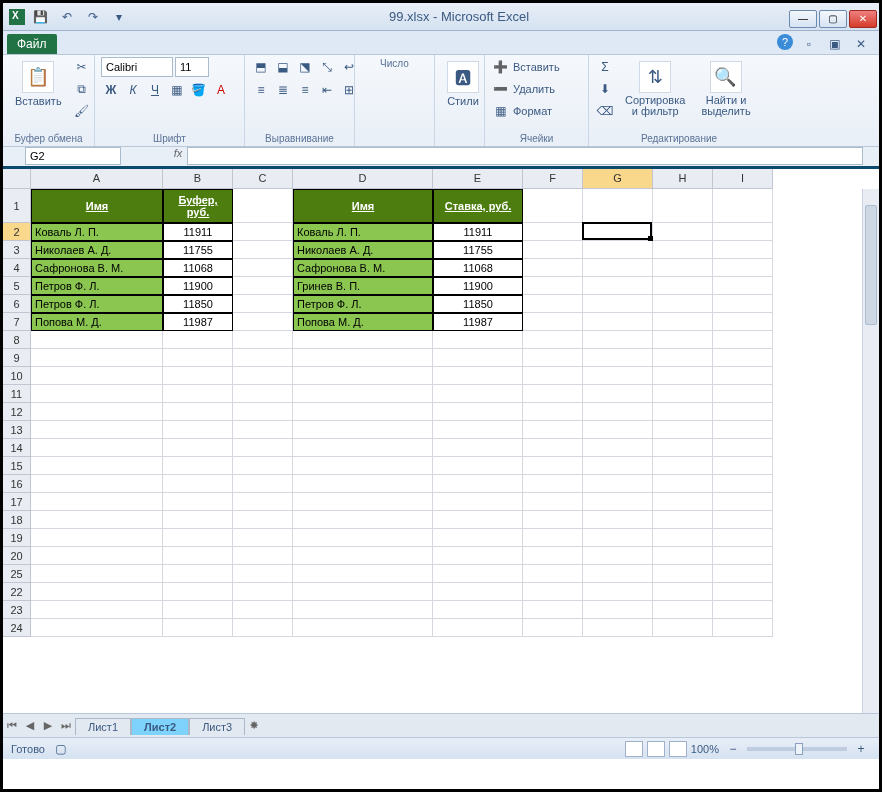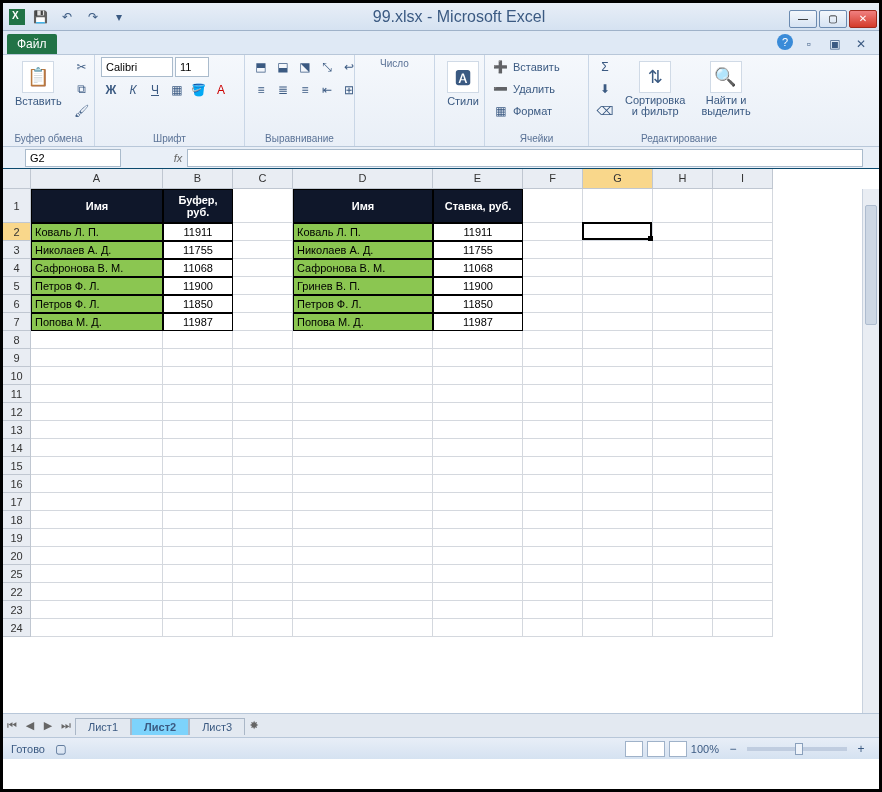--- a/index.html
+++ b/index.html
@@ -2,56 +2,56 @@
 <html><head>
 <meta charset="utf-8">
 <style>
 * { box-sizing: border-box; margin: 0; padding: 0; font-family: "Segoe UI", Tahoma, sans-serif; }
 body { background: #fff; width: 882px; height: 792px; border: 3px solid #000; position: relative; overflow: hidden; }
 .titlebar { height: 28px; background: linear-gradient(#e8eef7, #d5e2f1); display: flex; align-items: center; border-bottom: 1px solid #9fb2c9; }
 .tb-left { display: flex; align-items: center; gap: 6px; padding-left: 6px; }
 .xl-icon { width: 16px; height: 16px; background: #217346; display: inline-block; position: relative; }
 .xl-icon::after { content: "X"; color:#fff; font-size:10px; font-weight:bold; position:absolute; left:3px; top:1px; }
 .qat-btn { width: 20px; height: 20px; display: inline-flex; align-items: center; justify-content: center; font-size: 12px; color: #3b5a82; cursor: pointer; }
-.tb-title { flex: 1; text-align: center; font-size: 16px; color: #3b5a82; }
+.tb-title { flex: 1; text-align: center; font-size: 13px; color: #3b5a82; }
 .win-btns { display: flex; }
 .win-btn { width: 28px; height: 18px; margin: 4px 2px 0 0; border: 1px solid #6b8ab0; background: linear-gradient(#f3f7fc,#d6e3f3); display:flex; align-items:center; justify-content:center; font-size:10px; cursor:pointer; border-radius:2px; }
 .win-close { background: linear-gradient(#f08080,#d43b2a); color:#fff; border-color:#a02a1e; }
 .ribbon-tabs { height: 24px; background: #dfe9f5; display:flex; align-items:flex-end; border-bottom:1px solid #b8c7d9; padding-left:4px; gap:0; }
 .file-tab { background:#217346; background:#1e7145; color:#fff; padding:3px 10px; font-size:12px; border-radius:2px 2px 0 0; cursor:pointer; background:#2a8e3f; background:linear-gradient(#3a9e4f,#1e7135); }
 .file-tab { background: #217346; }
 .rtab { padding:4px 8px 3px; font-size:12px; color:#3b5a82; cursor:pointer; }
 .rtab.active { background:#f5f8fc; border:1px solid #b8c7d9; border-bottom:1px solid #f5f8fc; border-radius:3px 3px 0 0; }
 .rtab-right { margin-left:auto; display:flex; gap:6px; padding-right:8px; }
 .help-icon { width:16px; height:16px; background:#3a8bd8; color:#fff; border-radius:50%; display:flex; align-items:center; justify-content:center; font-size:11px; }
 .ribbon { height: 92px; background: linear-gradient(#f5f8fc,#e9eff7); border-bottom:1px solid #b8c7d9; display:flex; }
 .rgroup { border-right:1px solid #c9d6e6; display:flex; flex-direction:column; padding:2px 6px 0; }
 .rgroup-body { flex:1; display:flex; align-items:flex-start; gap:4px; }
 .rgroup-label { text-align:center; font-size:10px; color:#5a7296; padding:1px 0 2px; }
 .big-btn { display:flex; flex-direction:column; align-items:center; gap:2px; padding:4px 6px; cursor:pointer; font-size:11px; color:#3b5a82; }
 .big-icon { width:32px; height:32px; background:#fff; border:1px solid #d0dae6; display:flex; align-items:center; justify-content:center; font-size:18px; }
 .small-btn { width:20px; height:20px; display:inline-flex; align-items:center; justify-content:center; font-size:12px; color:#3b5a82; cursor:pointer; }
 .combo { height:20px; border:1px solid #abc; background:#fff; font-size:11px; padding:0 4px; display:inline-flex; align-items:center; }
 .col { display:flex; flex-direction:column; gap:2px; }
 .row { display:flex; gap:2px; align-items:center; }
-.formula-bar { height:22px; background:#e9eff7; border-bottom:1px solid #0c4a6e; display:flex; align-items:center; }
+.formula-bar { height:22px; background:#e9eff7; border-bottom:3px solid #0c4a6e; display:flex; align-items:flex-start; }
 .name-box { width:96px; height:18px; background:#fff; border:1px solid #abc; margin-left:22px; font-size:11px; padding:0 4px; display:flex; align-items:center; }
 .fx { width:18px; text-align:center; font-size:11px; font-style:italic; color:#666; margin-left:48px; }
 .formula-input { flex:1; height:18px; background:#fff; border:1px solid #abc; margin-right:16px; }
 .grid-area { position:relative; height:544px; background:#fff; display:flex; }
 .corner { width:28px; height:20px; background:#e9edf3; border-right:1px solid #c0c7d1; border-bottom:1px solid #c0c7d1; }
 .col-headers { display:flex; height:20px; }
 .col-h { background:#e9edf3; border-right:1px solid #c0c7d1; border-bottom:1px solid #c0c7d1; text-align:center; font-size:11px; color:#333; line-height:19px; }
 .col-h.active { background:#f9d78b; }
 .row-headers { width:28px; }
 .row-h { background:#e9edf3; border-right:1px solid #c0c7d1; border-bottom:1px solid #c0c7d1; text-align:center; font-size:11px; color:#333; }
 .row-h.active { background:#f9d78b; }
 .cells { position:relative; }
 .cell { position:absolute; border-right:1px solid #d4d8de; border-bottom:1px solid #d4d8de; font-size:11px; padding:0 3px; display:flex; align-items:center; overflow:hidden; white-space:nowrap; }
-.hdr-cell { background:#0f172a; color:#fff; font-weight:bold; justify-content:center; border:1px solid #000; text-align:center; }
+.hdr-cell { background:#4d7c0f; color:#fff; font-weight:bold; justify-content:center; border:1px solid #000; text-align:center;text-decoration:underline; }
 .name-cell { background:#8bc34a; background:#9ccc3c; background:#8bc651; border:1px solid #000; }
 .val-cell { background:#fff; border:1px solid #000; justify-content:center; }
 .sel-cell { position:absolute; border:2px solid #000; background:#fff; }
 .sel-cell::after { content:""; position:absolute; right:-3px; bottom:-3px; width:5px; height:5px; background:#000; }
 .sheet-tabs { height:24px; background:#e3e9f1; border-top:1px solid #b8c7d9; display:flex; align-items:center; font-size:11px; }
 .nav-btn { width:18px; height:18px; display:flex; align-items:center; justify-content:center; color:#666; cursor:pointer; }
 .stab { padding:2px 12px; background:#e3e9f1; border:1px solid #aab7c7; border-bottom:none; margin-top:2px; cursor:pointer; color:#3b5a82; }
 .stab.active { background:#7dd3fc; font-weight:bold; }
 .statusbar { height:22px; background:linear-gradient(#e8eef7,#d5e2f1); border-top:1px solid #b8c7d9; display:flex; align-items:center; font-size:11px; color:#3b5a82; padding:0 8px; }
 .zoom-area { margin-left:auto; display:flex; align-items:center; gap:4px; }

